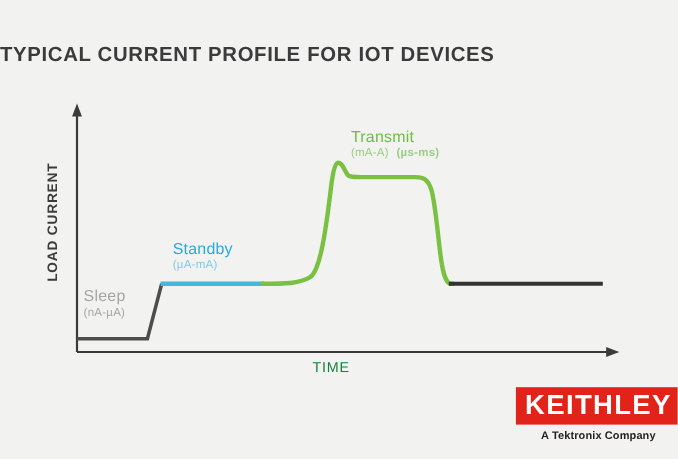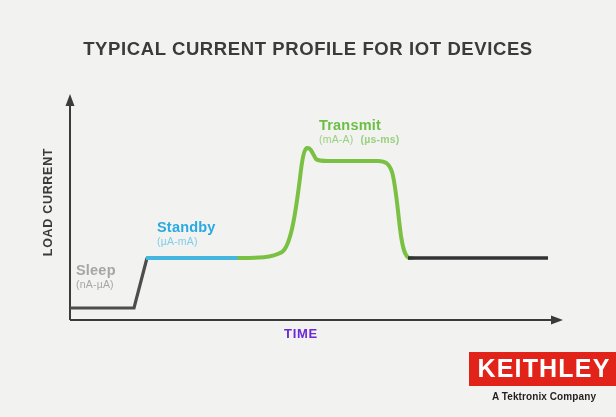--- a/index.html
+++ b/index.html
@@ -19,21 +19,20 @@
     left: 0;
     top: 0;
     width: 616px;
     height: 417px;
   }
   .title {
     position: absolute;
     left: 0;
     top: 38px;
     width: 616px;
-    text-align: center;
     font-size: 18.5px;
     letter-spacing: 0.6px;
     color: #3b3b3b;
     font-weight: 600;
     white-space: nowrap;
   }
   .axis-label-y {
     position: absolute;
     left: -22px;
     top: 195px;
@@ -48,33 +47,33 @@
     white-space: nowrap;
   }
   .axis-label-x {
     position: absolute;
     left: 236px;
     top: 326px;
     width: 130px;
     text-align: center;
     font-size: 13px;
     letter-spacing: 0.7px;
-    color: #6d28d9;
-    font-weight: 700;
+    color: #15803d;
+    font-weight: 400;
     white-space: nowrap;
   }
   .ann {
     position: absolute;
     white-space: nowrap;
     line-height: 1.12;
   }
   .ann .ann-name {
     display: block;
     font-size: 14.5px;
-    font-weight: 700;
+    font-weight: 400;
     letter-spacing: 0.2px;
   }
   .ann .ann-sub {
     display: block;
     font-size: 10.5px;
     font-weight: 400;
     letter-spacing: 0.2px;
     margin-top: 1px;
   }
   .ann-sub-inline {

